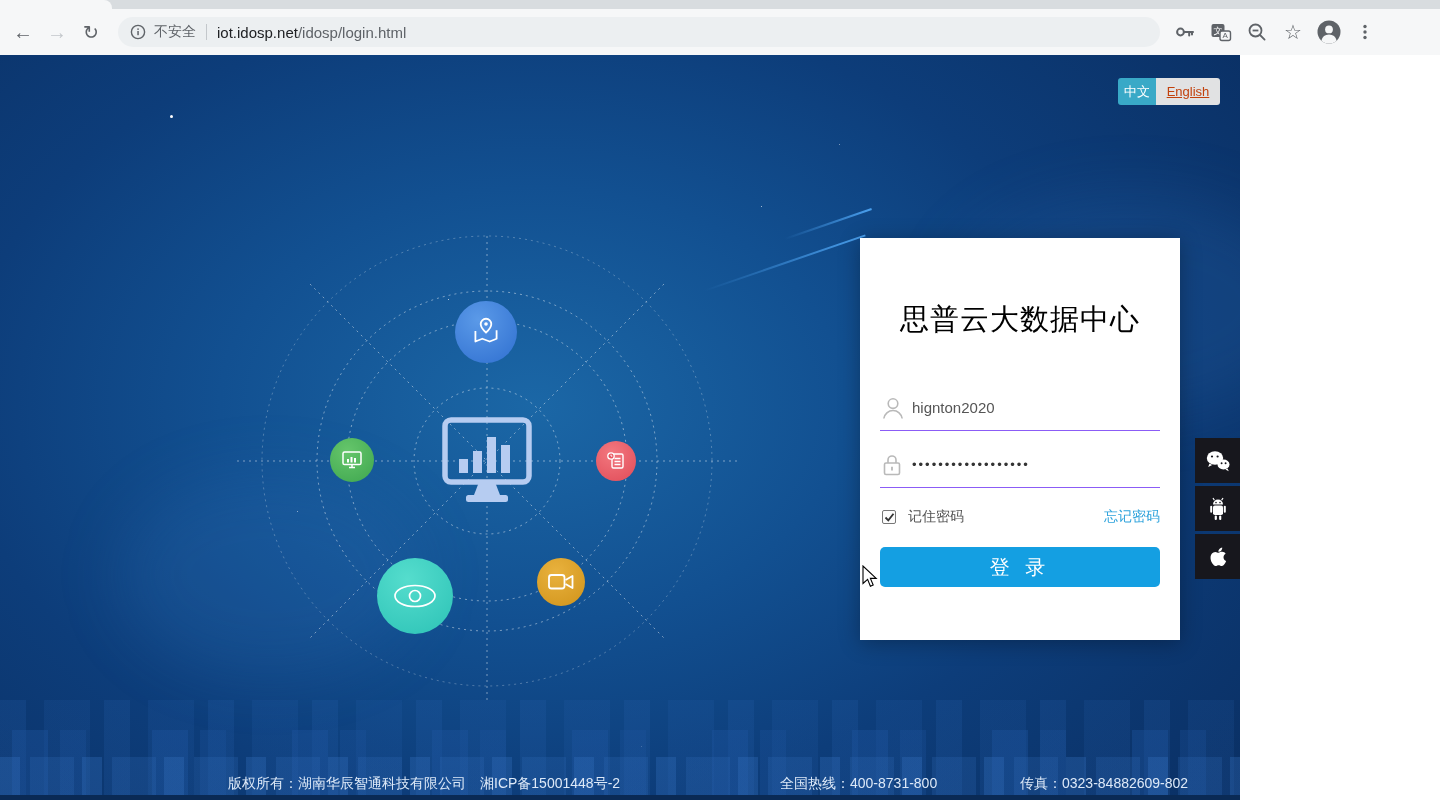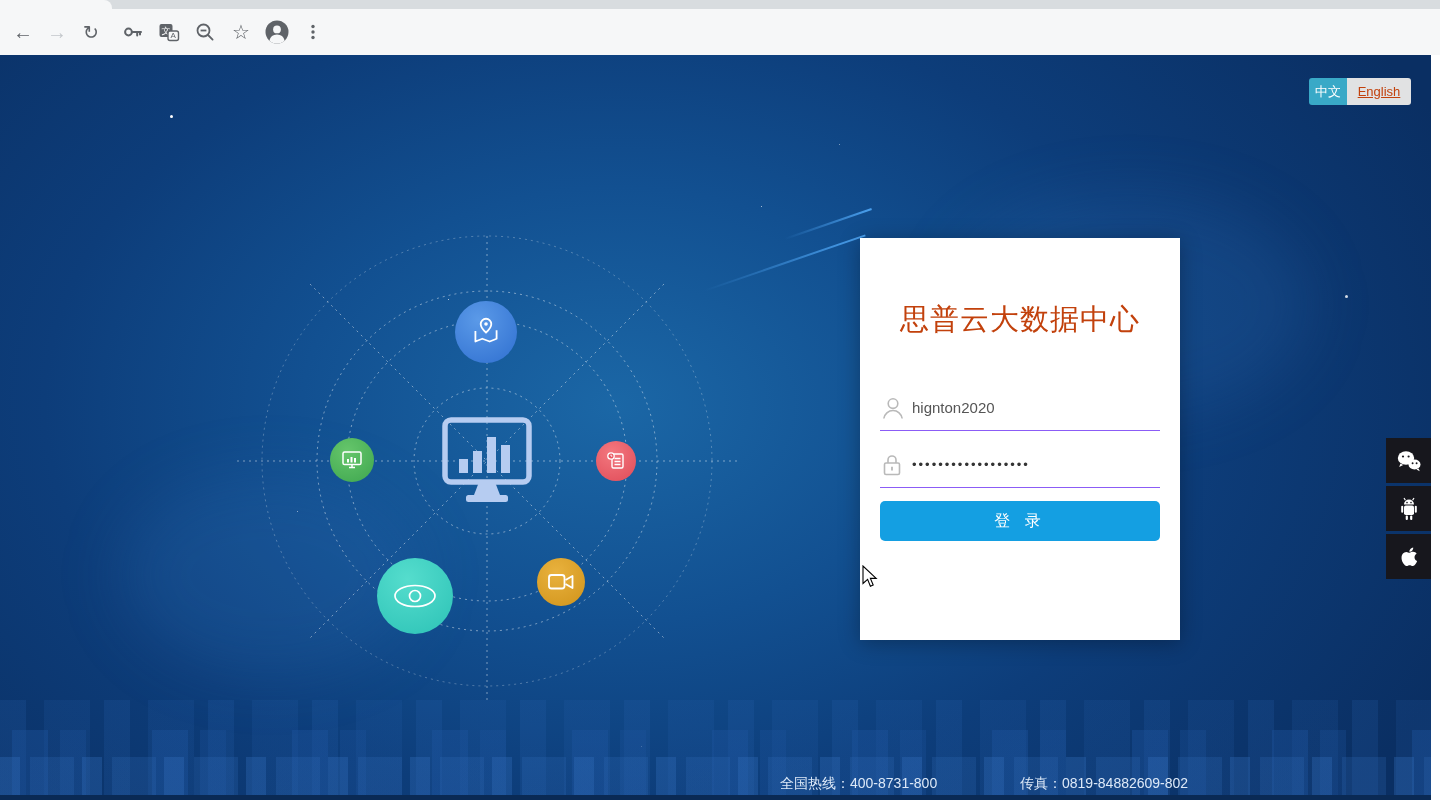--- a/index.html
+++ b/index.html
@@ -15,21 +15,21 @@
   .reload-glyph { font-size:19px; }
   .omnibox { margin-left:10px; width:1042px; height:30px; background:#eceff1; border-radius:15px; display:flex; align-items:center; padding:0 12px; }
   .omni-sec { font-size:14px; color:#5f6368; margin-left:8px; }
   .omni-div { width:1px; height:16px; background:#c3c7cb; margin:0 10px; }
   .omni-host { font-size:15px; color:#202124; }
   .omni-path { font-size:15px; color:#5f6368; }
   .tb-right { display:flex; align-items:center; margin-left:10px; gap:6px; }
   .tb-ic { width:30px; height:30px; display:flex; align-items:center; justify-content:center; color:#5f6368; font-size:20px; }
 
   
-  .page { position:relative; width:1431px; height:745px; overflow:hidden;
+  .page { position:relative; width:1240px; height:745px; overflow:hidden;
     background: radial-gradient(920px 640px at 43% 47%, #1b67a6 0%, #125091 34%, #0d3d7a 62%, #0a2f63 100%); }
   .blob { position:absolute; border-radius:50%; filter:blur(30px); background:rgba(48,116,188,.18); }
   .blob.b1 { left:950px; top:140px; width:360px; height:220px; }
   .blob.b2 { left:120px; top:420px; width:300px; height:200px; }
   .stars { position:absolute; inset:0; pointer-events:none; }
   .stars::before { content:""; position:absolute; left:170px; top:60px; width:3px; height:3px; border-radius:50%; background:#fff;
     box-shadow: 277px 183px 0 -1px #ffffffdd, 590px 90px 0 -1px #ffffffcc, 668px 28px 0 -1px #ffffff99,
       1175px 180px 0 0 #ffffffd0, 126px 395px 0 -1px #ffffffaa, 922px 455px 0 -1px #ffffff80, 470px 630px 0 -1px #ffffff70; }
   .streak { position:absolute; height:2px; background:linear-gradient(90deg, rgba(47,143,224,0), #4aa0ee); transform:rotate(-19deg); }
   .streak.s1 { left:700px; top:207px; width:170px; }
@@ -56,33 +56,33 @@
   .sat-cam    { left:537px; top:503px; width:48px; height:48px; background:radial-gradient(circle at 40% 30%, #e9b23e, #d0931a); }
   .center-icon { position:absolute; left:439px; top:360px; }
 
   
   .lang { position:absolute; top:23px; right:20px; display:flex; font-size:13px; }
   .lang-zh { width:38px; height:27px; background:#39a9c7; color:#fff; display:flex; align-items:center; justify-content:center; border-radius:3px 0 0 3px; }
   .lang-en { width:64px; height:27px; background:#e1e2e3; color:#c2410c; display:flex; align-items:center; justify-content:center; border-radius:0 3px 3px 0;text-decoration:underline; }
 
   
   .card { position:absolute; left:860px; top:183px; width:320px; height:402px; background:#fff; box-shadow:0 3px 20px rgba(0,0,0,.30); }
-  .card-title { margin-top:62px; height:32px; text-align:center; color:#c2410c; font-size:29px; letter-spacing:1px; }
+  .card-title { margin-top:62px; height:32px; text-align:center; color:#000000; font-size:29px; letter-spacing:1px; }
   .form { padding:0 20px; }
   .input-row { display:flex; align-items:center; height:46px; border-bottom:1px solid #8b5cf6; }
   .row-user { margin-top:53px; }
   .row-pass { margin-top:11px; }
   .ic-cell { width:32px; display:flex; align-items:center; }
   .input-row input { border:none; outline:none; flex:1; font-size:15px; color:#555; background:transparent; font-family:"Liberation Sans","DejaVu Sans",sans-serif; }
   .row-pass input { font-size:13px; letter-spacing:2px; color:#333; }
   .row-opts { display:flex; align-items:center; height:34px; margin-top:12px; font-size:14px; }
   .cbx { width:14px; height:14px; border:1.5px solid #777; border-radius:2px; background:#fcfcfc; display:flex; align-items:center; justify-content:center; margin-left:2px; }
   .remember { margin-left:12px; color:#555; }
   .forgot { margin-left:auto; color:#2fa3dc; }
-  .btn-login { display:block; width:280px; height:40px; margin:13px auto 0; background:#149fe2; border:none; border-radius:5px; color:#fff; font-size:16px; letter-spacing:5px; cursor:pointer; font-family:"Liberation Sans","DejaVu Sans",sans-serif; }
+  .btn-login { display:block; width:280px; height:40px; margin:13px auto 0; background:#149fe2; border:none; border-radius:5px; color:#fff; font-size:20px; letter-spacing:5px; cursor:pointer; font-family:"Liberation Sans","DejaVu Sans",sans-serif; }
 
   .cursor { position:absolute; left:862px; top:510px; }
 
   
   .social { position:absolute; right:0; top:383px; }
   .social-btn { width:45px; height:45px; background:#17171d; margin-bottom:3px; display:flex; align-items:center; justify-content:center; }
 </style>
 </head>
 <body>
 
@@ -94,20 +94,31 @@
     <div class="tb-btn">
         <span>←</span>
       </div>
     <div class="tb-btn disabled">
         <span>→</span>
       </div>
     <div class="tb-btn">
         <span class="reload-glyph">↻</span>
       </div>
 
+    <div class="omnibox">
+      <svg width="16" height="16" viewBox="0 0 16 16">
+        <circle cx="8" cy="8" r="6.6" fill="none" stroke="#5f6368" stroke-width="1.4"></circle>
+        <rect x="7.3" y="7" width="1.5" height="4.2" fill="#5f6368"></rect>
+        <rect x="7.3" y="4.4" width="1.5" height="1.5" fill="#5f6368"></rect>
+      </svg>
+      <span class="omni-sec">不安全</span>
+      <div class="omni-div"></div>
+      <span class="omni-host">iot.idosp.net</span>
+      <span class="omni-path">/idosp/login.html</span>
+    </div>
 
     <div class="tb-right">
       <div class="tb-ic">
         <svg width="22" height="22" viewBox="0 0 22 22">
           <circle cx="6.5" cy="11" r="3.4" fill="none" stroke="#5f6368" stroke-width="2"></circle>
           <path d="M9.9 11 H19 M15.2 11 v3.4 M18 11 v2.4" fill="none" stroke="#5f6368" stroke-width="2" stroke-linecap="round"></path>
         </svg>
       </div>
       <div class="tb-ic">
         <svg width="22" height="22" viewBox="0 0 22 22">
@@ -238,20 +249,29 @@
       </div>
       <div class="input-row row-pass">
         <span class="ic-cell">
           <svg width="24" height="26" viewBox="0 0 24 26">
             <rect x="4.5" y="11" width="15" height="11.5" rx="1.5" fill="none" stroke="#b9b9b9" stroke-width="1.6"></rect>
             <path d="M8 11 V8 a4 4 0 0 1 8 0 v3" fill="none" stroke="#b9b9b9" stroke-width="1.6"></path>
             <line x1="12" y1="14.8" x2="12" y2="18.5" stroke="#b9b9b9" stroke-width="1.8"></line>
           </svg>
         </span>
         <input type="text" value="••••••••••••••••••" style="">
+      </div>
+      <div class="row-opts">
+        <span class="cbx">
+          <svg width="11" height="11" viewBox="0 0 11 11">
+            <path d="M1.5 5.5 L4.3 8.4 L9.5 1.8" fill="none" stroke="#333" stroke-width="1.8"></path>
+          </svg>
+        </span>
+        <span class="remember">记住密码</span>
+        <span class="forgot">忘记密码</span>
       </div>
       <button class="btn-login">登 录</button>
     </div>
   </div>
 
   <svg class="cursor" width="17" height="24" viewBox="0 0 17 24">
     <polygon points="1,1 1,18.5 5.6,14.4 8.4,21.2 11.2,20 8.4,13.4 14.2,13.4" fill="#fff" stroke="#000" stroke-width="1.1"></polygon>
   </svg>
 
   <div class="social">
@@ -283,16 +303,17 @@
     </div>
     <div class="social-btn">
       <svg width="24" height="26" viewBox="0 0 24 26">
         <path d="M17.5 21.3c-1 1-2.1.85-3.2.38-1.1-.47-2.15-.5-3.3 0-1.48.64-2.26.45-3.15-.38C2.9 16.1 3.6 8.2 9.3 7.9c1.4.07 2.35.76 3.15.82 1.2-.25 2.37-.96 3.67-.86 1.55.12 2.72.74 3.5 1.85-3.2 1.93-2.44 6.15.5 7.33-.6 1.54-1.36 3.07-2.62 4.26Z" fill="#fff"></path>
         <path d="M12.35 7.85c-.15-2.3 1.7-4.2 3.85-4.38.3 2.66-2.4 4.64-3.85 4.38Z" fill="#fff"></path>
       </svg>
     </div>
   </div>
 
   <div class="skyline"></div>
+  <span class="footer-text f-copy">版权所有：湖南华辰智通科技有限公司　湘ICP备15001448号-2</span>
   <span class="footer-text f-hot">全国热线：400-8731-800</span>
-  <span class="footer-text f-fax">传真：0819-84882609-802</span>
+  <span class="footer-text f-fax">传真：0323-84882609-802</span>
   <div class="bottom-strip"></div>
 </div>
 
 </body></html>

